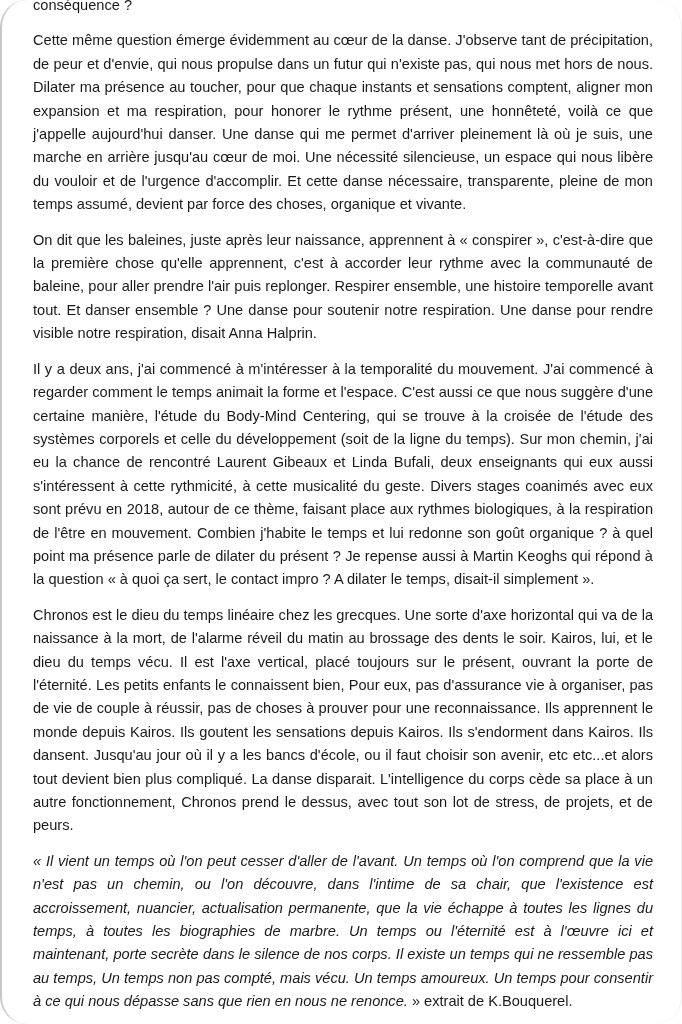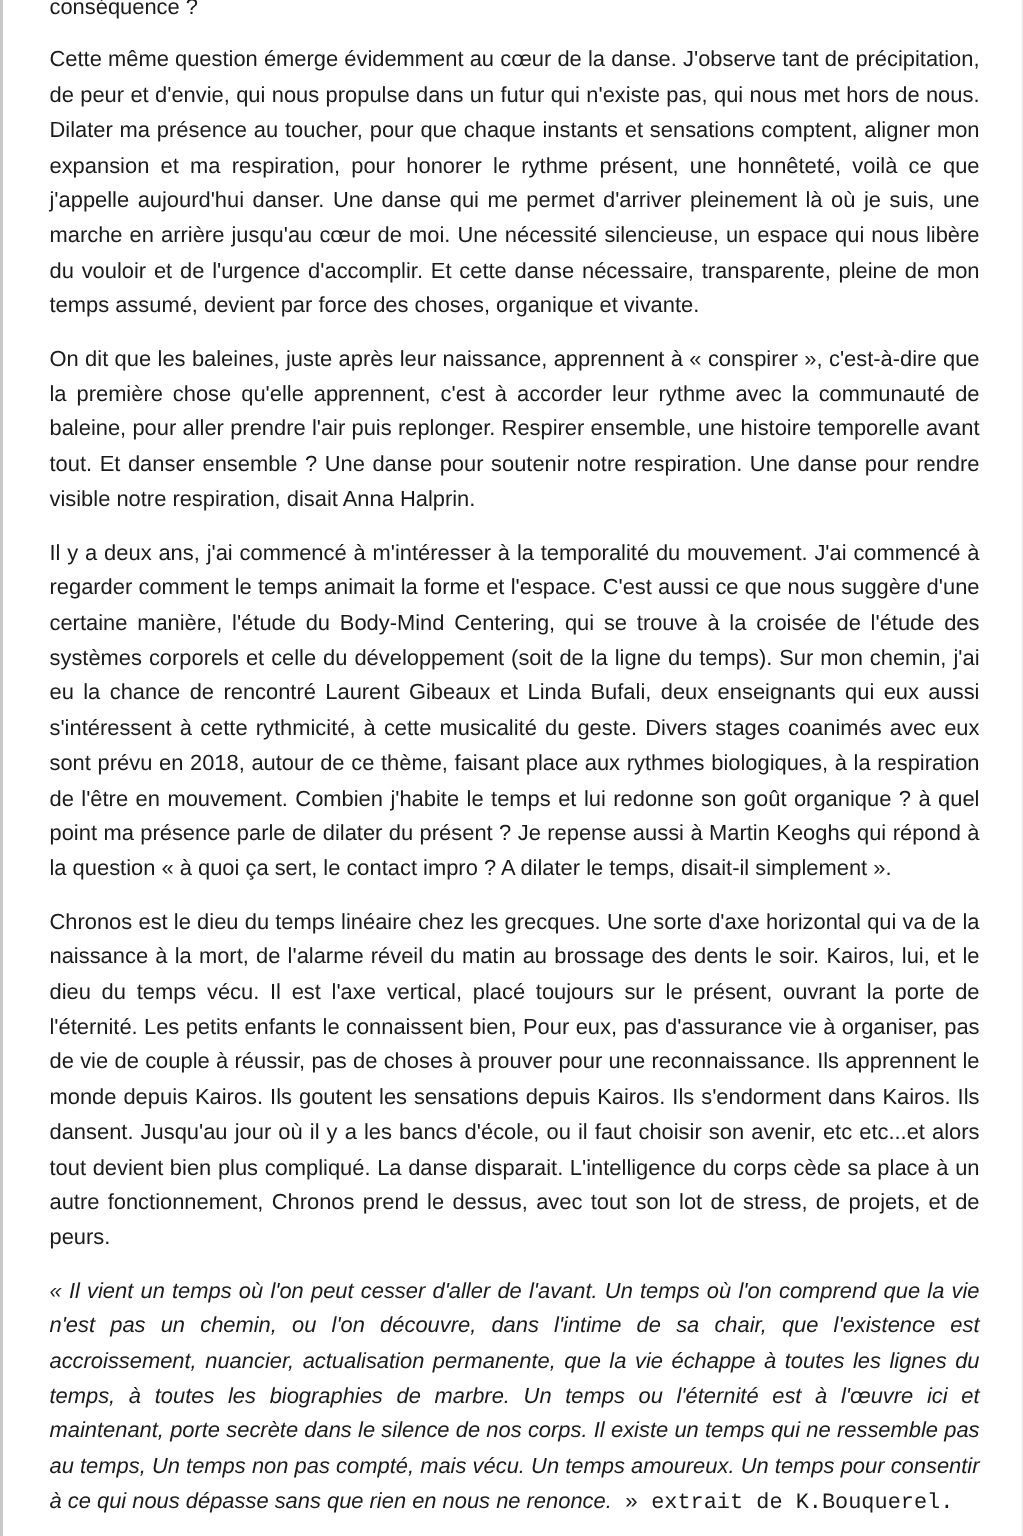--- a/index.html
+++ b/index.html
@@ -1,30 +1,31 @@
 <!DOCTYPE html>
 <html><head>
 <meta charset="utf-8">
 <style>
   html, body { margin: 0; padding: 0; background: #ffffff; }
   body { width: 682px; height: 1024px; overflow: hidden; position: relative; }
   .page {
     position: absolute; left: 0; top: 0; width: 682px; height: 1024px;
     box-sizing: border-box; border-left: 2px solid #c8c8c8; border-right: 1px solid #eeeeee;
     background: #ffffff;
+    border-radius: 27px;
   }
   .content {
     position: absolute; left: 31px; top: -6px; width: 620px;
     font-family: "Liberation Sans", sans-serif;
     font-size: 14.6px; line-height: 23.4px; color: #1a1a1a;
     text-align: justify;
   }
   .content p { margin: 0 0 12px 0; }
   .content p.quote { font-style: italic; }
-  .content .quote-tail { font-style: normal; font-family: Liberation Mono, monospace; }
+  .content .quote-tail { font-style: normal; }
 </style>
 </head>
 <body>
 
 <div class="page">
   <div class="content">
     <p>conséquence ?</p>
     <p>Cette même question émerge évidemment au cœur de la danse. J'observe tant de précipitation, de peur et d'envie, qui nous propulse dans un futur qui n'existe pas, qui nous met hors de nous. Dilater ma présence au toucher, pour que chaque instants et sensations comptent, aligner mon expansion et ma respiration, pour honorer le rythme présent, une honnêteté, voilà ce que j'appelle aujourd'hui danser. Une danse qui me permet d'arriver pleinement là où je suis, une marche en arrière jusqu'au cœur de moi. Une nécessité silencieuse, un espace qui nous libère du vouloir et de l'urgence d'accomplir.   Et cette danse nécessaire,  transparente, pleine de mon temps assumé, devient par force des choses, organique et vivante.</p>
     <p>On dit que les baleines, juste après leur naissance, apprennent à « conspirer », c'est-à-dire que la première chose qu'elle apprennent, c'est à accorder leur rythme avec la communauté de baleine, pour aller prendre l'air puis replonger. Respirer ensemble, une histoire temporelle avant tout. Et danser ensemble ? Une danse pour soutenir notre respiration. Une danse pour rendre visible notre respiration, disait Anna Halprin.</p>
     <p>Il y a deux ans, j'ai commencé à m'intéresser à la temporalité du mouvement. J'ai commencé à regarder comment le temps animait la forme et l'espace. C'est aussi ce que nous suggère d'une certaine manière, l'étude du Body-Mind Centering, qui se trouve à la croisée de l'étude des systèmes corporels et celle du développement (soit de la ligne du temps). Sur mon chemin, j'ai eu la chance de rencontré Laurent Gibeaux et Linda Bufali, deux enseignants qui eux aussi s'intéressent à cette rythmicité, à cette musicalité du geste. Divers stages coanimés avec eux sont prévu en 2018, autour de ce thème, faisant place aux rythmes biologiques, à la respiration de l'être en mouvement. Combien j'habite le temps et lui redonne son goût organique ? à quel point ma présence parle de dilater du présent ? Je repense aussi à Martin Keoghs qui répond à la question « à quoi ça sert, le contact impro ? A dilater le temps, disait-il simplement ».</p>

